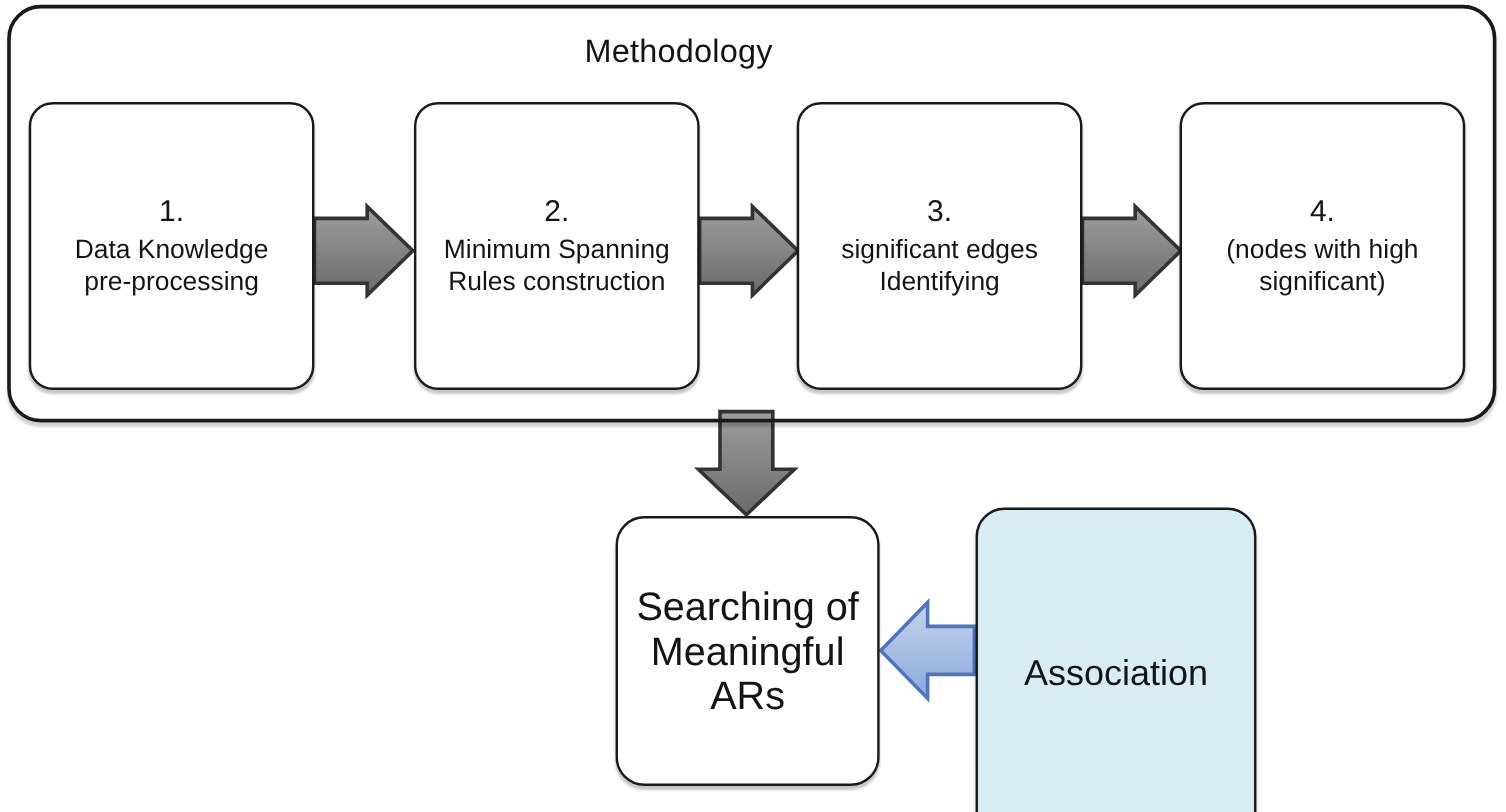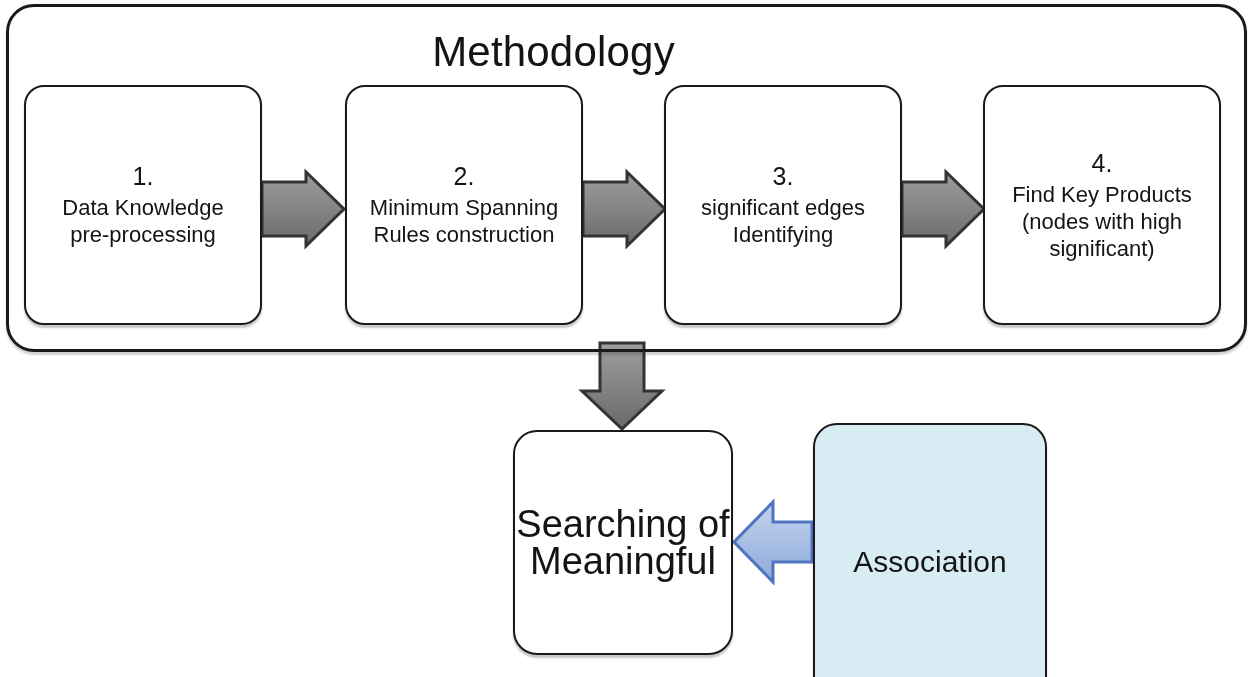--- a/index.html
+++ b/index.html
@@ -20,24 +20,24 @@
   
   .container {
     left: 6px; top: 4px;
     width: 1241px; height: 348px;
     border: 3px solid #1a1a1a;
     border-radius: 28px;
     background: transparent;
     box-shadow: 0 3px 2px rgba(0,0,0,0.18);
   }
   .title {
-    left: 0; top: 28px;
+    left: 12px; top: 28px;
     width: 1107px;
     text-align: center;
-    font-size: 42px;
+    font-size: 27px;
     letter-spacing: 0.2px;
     color: #141414;
   }
 
   
   .box {
     background: #ffffff;
     border: 2.5px solid #1a1a1a;
     border-radius: 20px;
     display: flex;
@@ -51,21 +51,21 @@
   .s2 { left: 345px; }
   .s3 { left: 664px; }
   .s4 { left: 983px; }
   .step .num  { font-size: 25px; margin-bottom: 3px; }
   .step .line { font-size: 22px; line-height: 27px; }
 
   .search-box {
     left: 513px; top: 430px;
     width: 220px; height: 225px;
     border-radius: 24px;
-    font-size: 38px; line-height: 37px;
+    font-size: 33px; line-height: 37px;
   }
   .assoc-box {
     left: 813px; top: 423px;
     width: 234px; height: 278px;
     border-radius: 24px;
     background: #d8ecf3;
     font-size: 30px; line-height: 38px;
   }
 
   svg.arrow { position: absolute; overflow: visible; }
@@ -132,30 +132,30 @@
   <div>
     <div class="num">3.</div>
     <div class="line">significant edges</div>
     <div class="line">Identifying</div>
   </div>
 </div>
 
 <div class="abs box step s4">
   <div>
     <div class="num">4.</div>
-    <div class="line">Find Key Products</div>
     <div class="line">(nodes with high</div>
     <div class="line">significant)</div>
   </div>
 </div>
 
 <div class="abs box search-box">
   <div>
     <div>Searching of</div>
     <div>Meaningful</div>
+    <div>ARs</div>
   </div>
 </div>
 
 <div class="abs box assoc-box">
   <div>
     <div>Association</div>
   </div>
 </div>
 
 </body></html>

